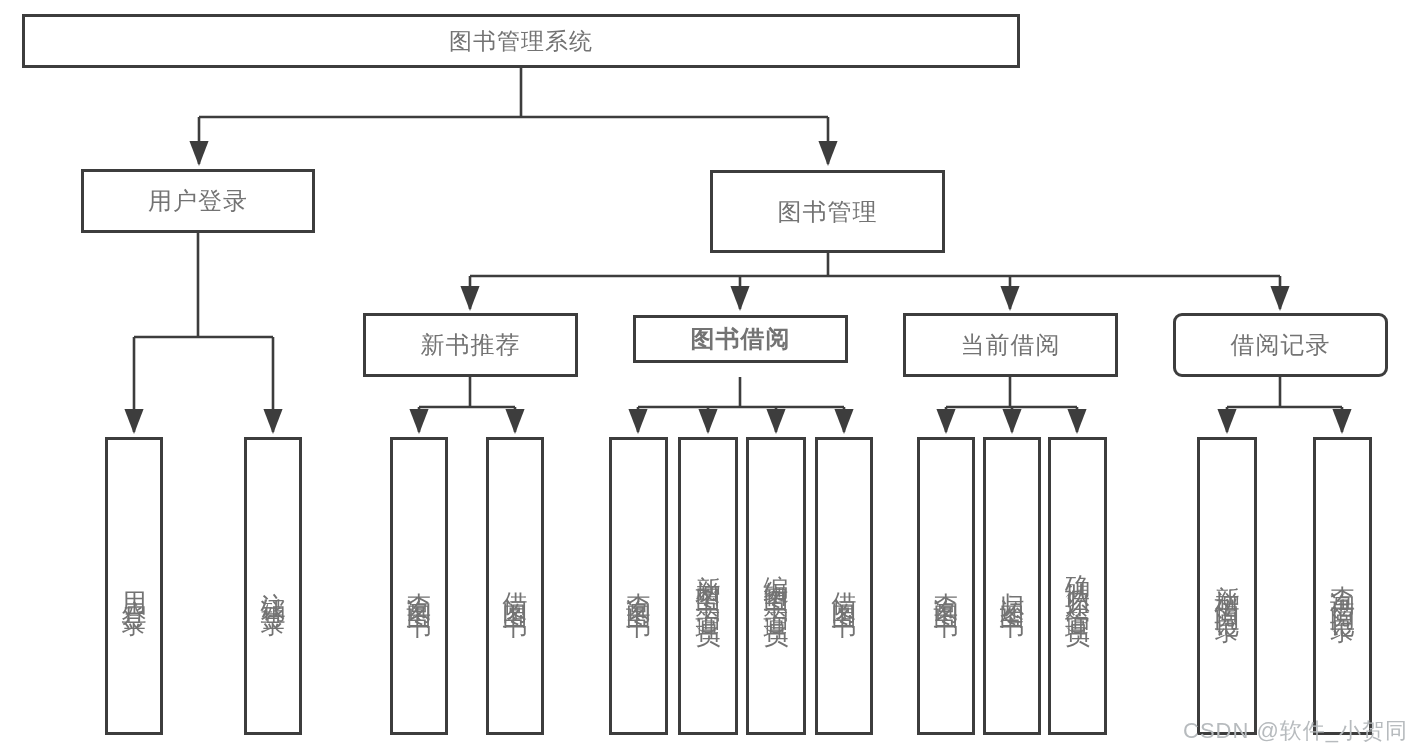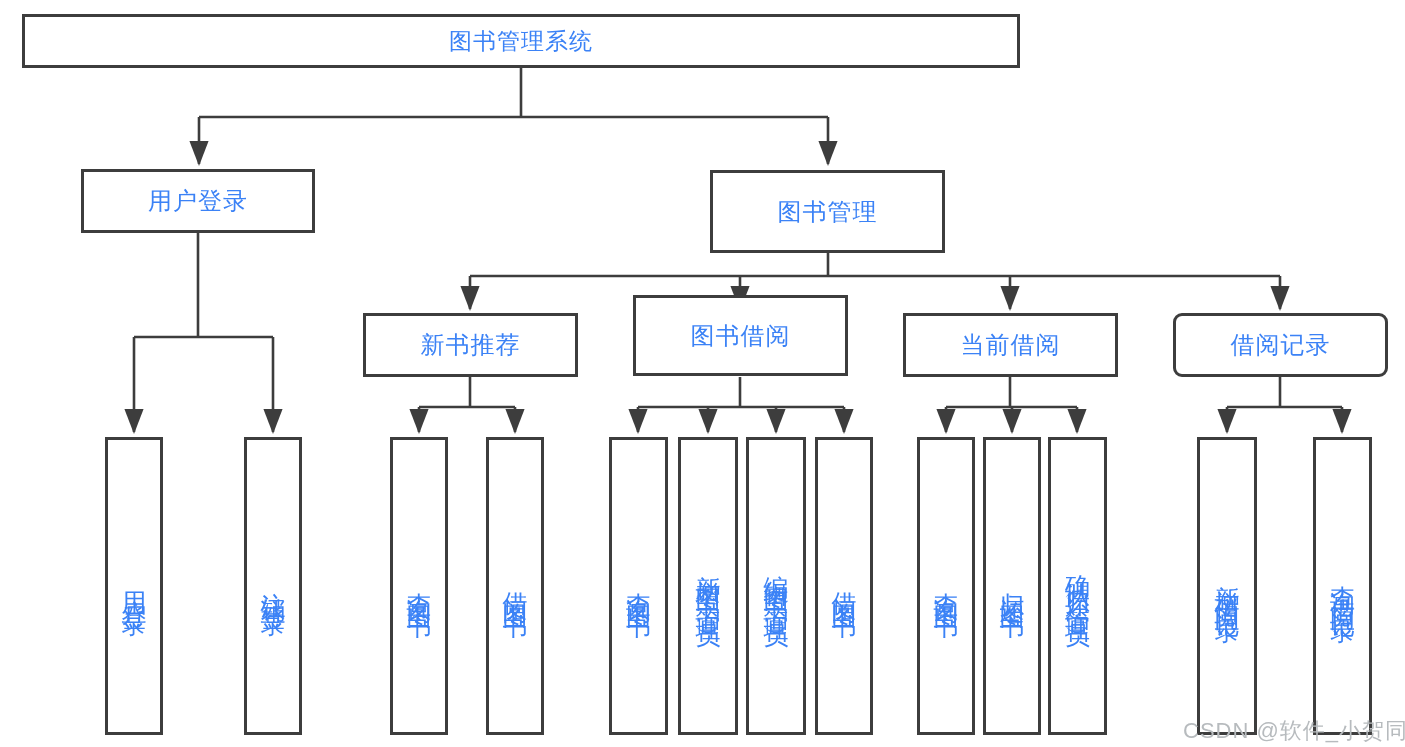--- a/index.html
+++ b/index.html
@@ -16,21 +16,21 @@
     z-index:1;
   }
   .node {
     position:absolute;
     box-sizing:border-box;
     border:3px solid #3d3d3d;
     background:#ffffff;
     display:flex;
     align-items:center;
     justify-content:center;
-    color:#3b82f6;
+    color:#737373;
     z-index:2;
   }
   .h-node { font-size:24px; letter-spacing:1px; }
   .root-node { font-size:23px; }
   .leaf { font-size:25px; }
   .leaf .vtext {
     writing-mode:vertical-rl;
     text-orientation:mixed;
     letter-spacing:7px;
     line-height:1;
@@ -106,21 +106,21 @@
 <div class="node h-node" style="left:81px; top:169px; width:234px; height:64px;">
   <span>用户登录</span>
 </div>
 <div class="node h-node" style="left:710px; top:170px; width:235px; height:83px;">
   <span>图书管理</span>
 </div>
 
 <div class="node h-node" style="left:363px; top:313px; width:215px; height:64px;">
   <span>新书推荐</span>
 </div>
-<div class="node h-node" style="left:633px; top:295px; width:215px; height:81px;">
+<div class="node h-node" style="left:633px; top:315px; width:215px; height:48px;font-weight:bold;">
   <span>图书借阅</span>
 </div>
 <div class="node h-node" style="left:903px; top:313px; width:215px; height:64px;">
   <span>当前借阅</span>
 </div>
 <div class="node h-node" style="left:1173px; top:313px; width:215px; height:64px;border-radius:9px;">
   <span>借阅记录</span>
 </div>
 
 <div class="node leaf" style="left:105px; top:437px; width:58px; height:298px;">

